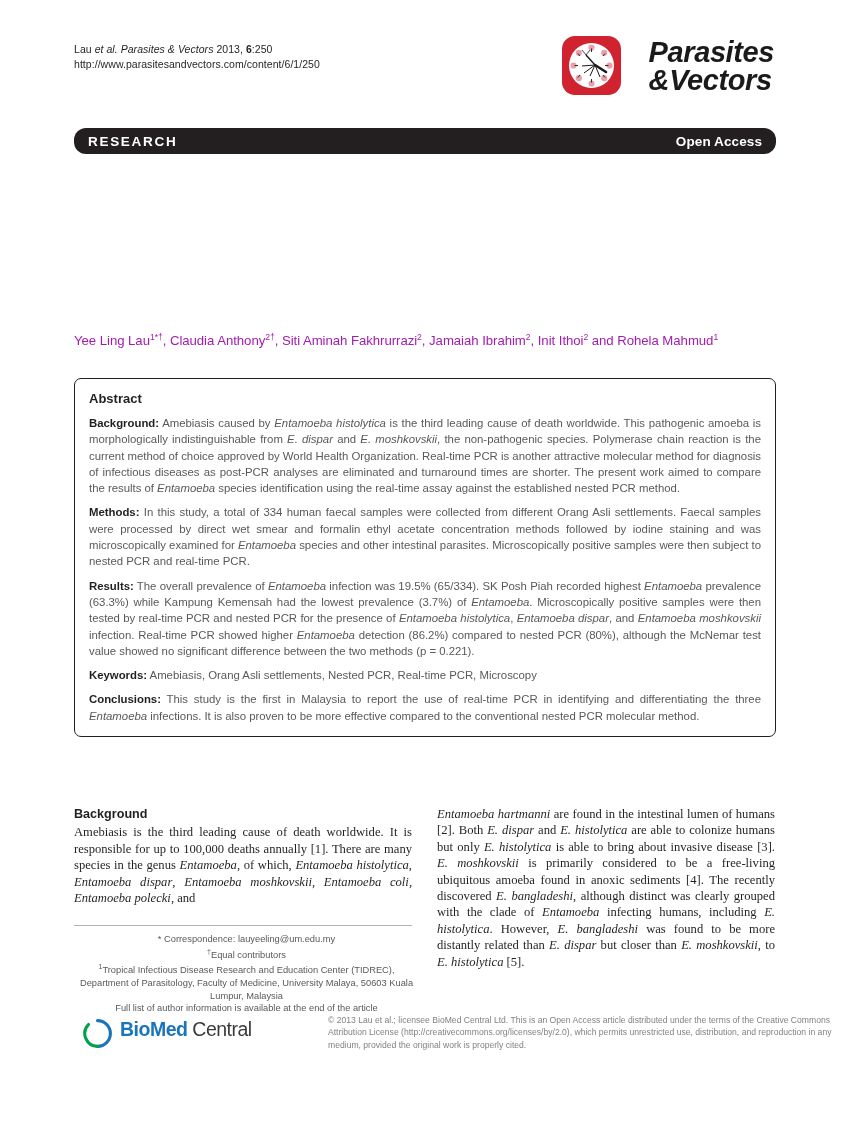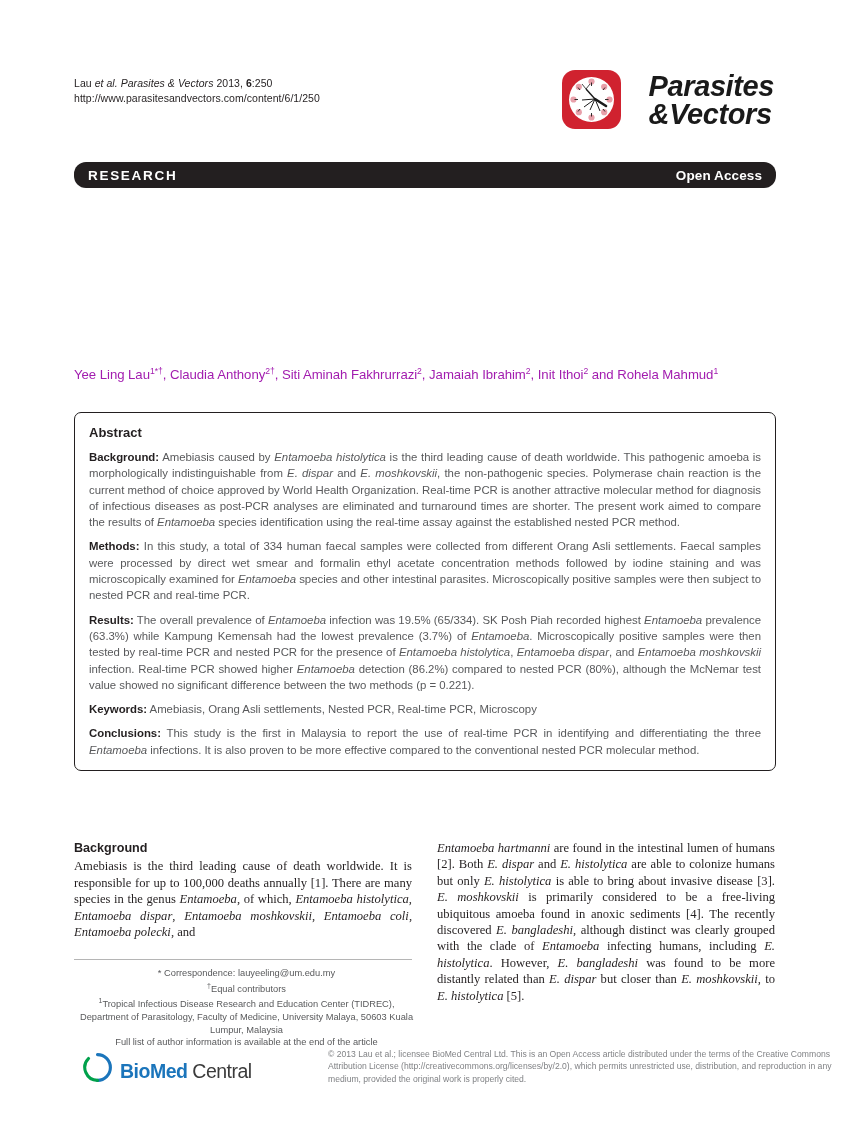--- a/index.html
+++ b/index.html
@@ -14,21 +14,20 @@
     font-family: "Liberation Sans", sans-serif;
     color: #231f20;
     overflow: hidden;
   }
   .page {
     position: absolute;
     left: 0; top: 0;
     width: 850px;
     height: 963px;
     padding: 0;
-    margin-top: 34px;
   }
 
   
   .masthead {
     position: absolute;
     left: 74px;
     top: 42px;
     width: 700px;
     height: 80px;
   }
@@ -210,21 +209,21 @@
     left: 74px;
     top: 1014px;
     width: 702px;
     height: 60px;
   }
   .bmc-logo {
     position: absolute;
     left: 8px;
     top: 4px;
     display: flex;
-    align-items: flex-end;
+    align-items: flex-start;
     gap: 7px;
   }
   .bmc-ring {
     width: 31px; height: 31px;
     border-radius: 50%;
     position: relative;
     flex: none;
   }
   .bmc-wordmark {
     font-size: 19.5px;

